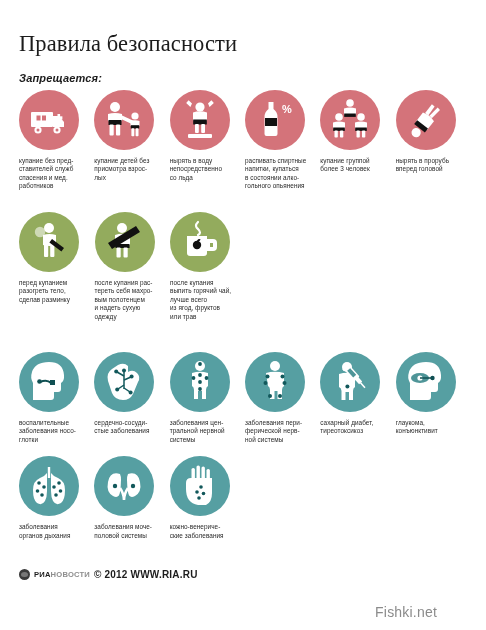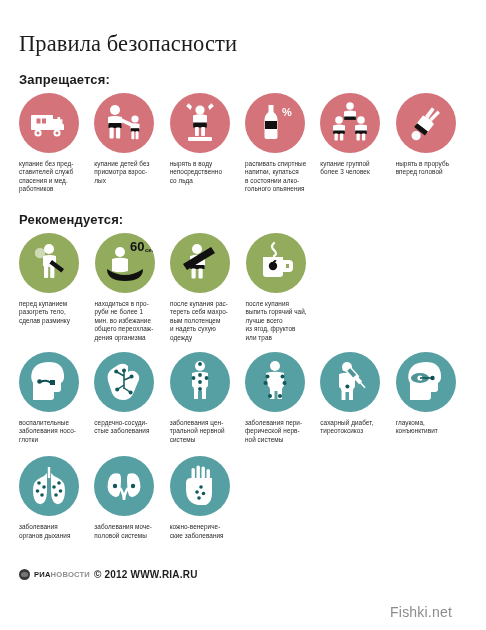--- a/index.html
+++ b/index.html
@@ -34,25 +34,26 @@
     line-height: 25px;
     font-weight: normal;
     color: #1c1c1c;
     letter-spacing: 0.1px;
   }
   .title .line { display: block; white-space: pre; }
 
   
   .section { position: absolute; left: 19px; width: 452px; }
   .section-head {
-    font-size: 13px;
+    font-size: 11px;
     font-weight: bold;
     color: #1c1c1c;
     margin: 0 0 6px 0;
     letter-spacing: 0.15px;
+    font-style: italic;
   }
   .row {
     display: flex;
     flex-wrap: nowrap;
     gap: 0px;
   }
   .cell {
     width: 75.5px;
     box-sizing: border-box;
     padding-right: 7px;
@@ -105,21 +106,21 @@
     border-radius: 50% 50% 45% 45%;
     background:#777;
   }
   .ria-text { font-size: 7.6px; font-weight: bold; letter-spacing: 0.2px; color:#222; white-space: nowrap;}
   .ria-text .ria { color:#1d1d1d; }
   .ria-text .novosti { color:#8e8e8e; }
   .ria-copy { font-size: 10px; font-weight: bold; letter-spacing: 0.2px; color:#1d1d1d; white-space: nowrap; }
 
   .watermark {
     position: absolute;
-    right: 14px;
+    right: 29px;
     top: 604px;
     font-size: 14px;
     color: #8b8b8b;
     letter-spacing: 0.2px;
   }
 
   .divider {
     position: absolute;
     left: 0; top: 596px;
     width: 486px; height: 34px;
@@ -260,59 +261,40 @@
           </svg>
         </div>
         <div class="caption" style="white-space:pre-line">нырять в прорубь
 вперед головой</div>
       </div>
 
     </div>
   </div>
 
   <div class="section" style="top:212px;">
-    <div class="section-head">Рекомендуется:</div>
     <div class="row">
 
       <div class="cell">
         <div class="circle c-green">
           <svg width="60" height="60" viewBox="0 0 60 60">
             <g fill="#ffffff">
               <circle cx="21" cy="20" r="5.2" opacity="0.55"></circle>
               <circle cx="30" cy="16" r="5"></circle>
               <path d="M24 23 q6.5 -2.2 13 0 l0 10 q-6.5 2 -13 0 z"></path>
               <rect x="25" y="32" width="4.2" height="13" rx="1"></rect>
               <rect x="31.2" y="32" width="4.2" height="13" rx="1"></rect>
               <path d="M33 27 l12 9 l-2.6 3.4 l-12 -9 z" fill="#111"></path>
             </g>
           </svg>
         </div>
         <div class="caption" style="white-space:pre-line">перед купанием
 разогреть тело,
 сделав разминку</div>
       </div>
 
-      <div class="cell">
-        <div class="circle c-green">
-          <svg width="60" height="60" viewBox="0 0 60 60">
-            <g>
-              <circle cx="25" cy="19" r="5" fill="#ffffff"></circle>
-              <path d="M17 26 q8 -2.6 16 0 l0 12 q-8 2.4 -16 0 z" fill="#ffffff"></path>
-              <path d="M12 36 q18 12 36 0 q0 12 -18 12 q-18 0 -18 -12 z" fill="#111"></path>
-              <text x="35" y="18" font-family="Liberation Sans, sans-serif" font-size="13" font-weight="bold" fill="#111">60</text>
-              <text x="50" y="19" font-family="Liberation Sans, sans-serif" font-size="6" font-weight="bold" fill="#111">сек</text>
-            </g>
-          </svg>
-        </div>
-        <div class="caption" style="white-space:pre-line">находиться в про-
-руби не более 1
-мин. во избежание
-общего переохлаж-
-дения организма</div>
-      </div>
 
       <div class="cell">
         <div class="circle c-green">
           <svg width="60" height="60" viewBox="0 0 60 60">
             <g fill="#ffffff">
               <circle cx="27" cy="16" r="5"></circle>
               <path d="M20 23 q7.5 -2.4 15 0 l0 10 q-7.5 2.2 -15 0 z"></path>
               <rect x="20.5" y="32" width="14" height="4" fill="#111"></rect>
               <rect x="21.5" y="35.5" width="4.2" height="10" rx="1"></rect>
               <rect x="28.5" y="35.5" width="4.2" height="10" rx="1"></rect>

